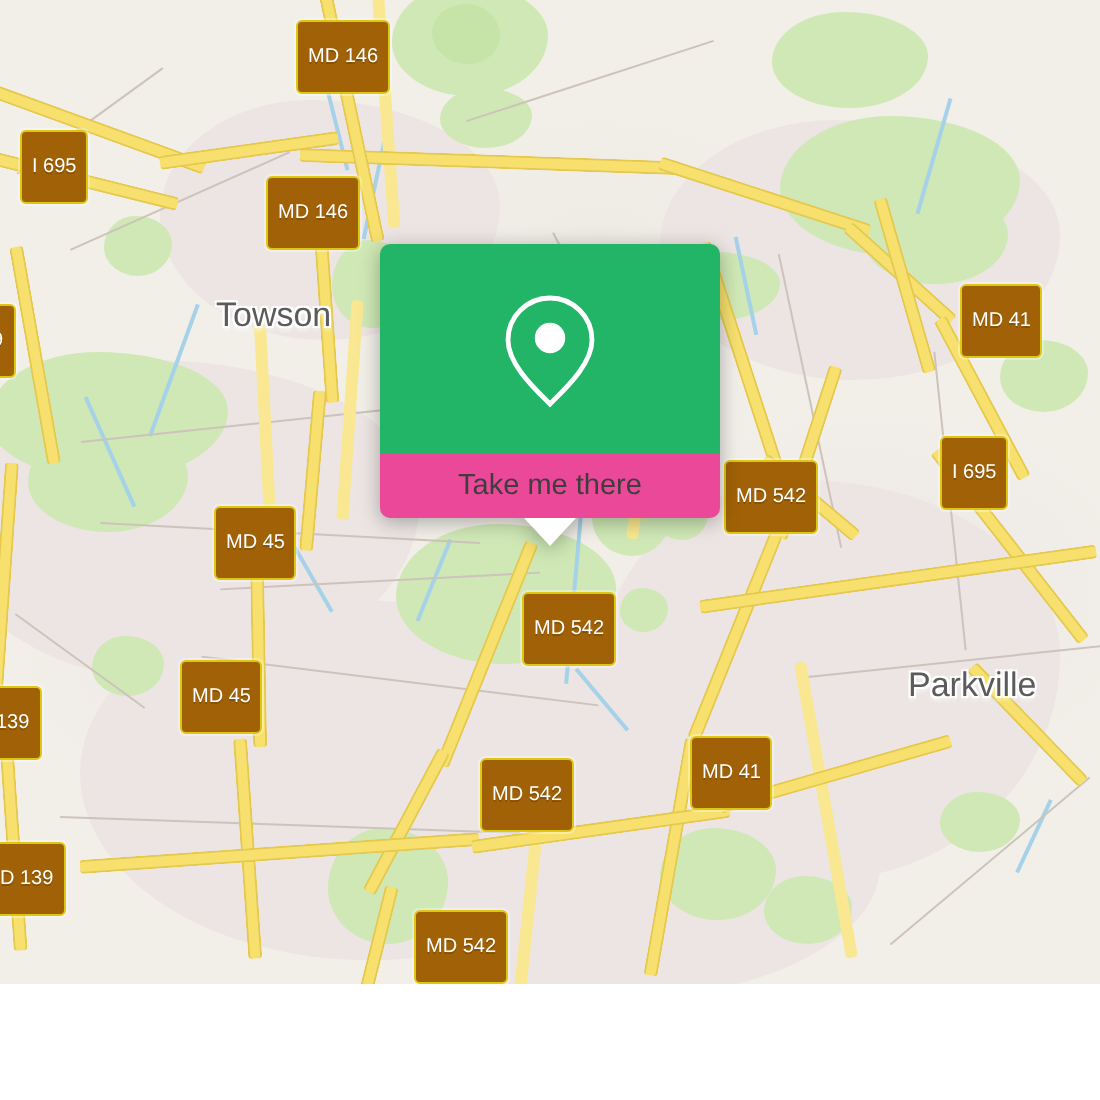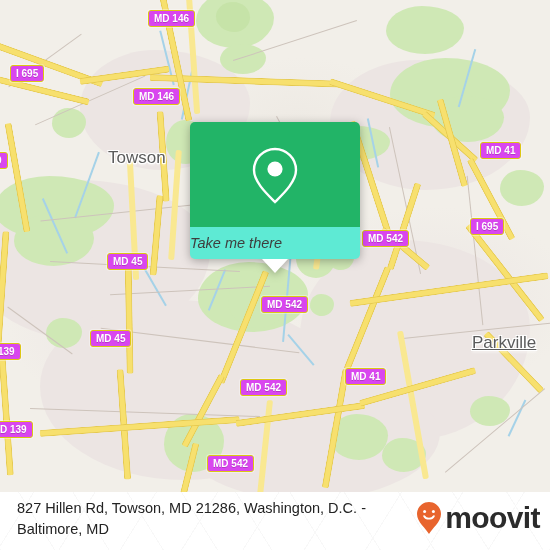--- a/index.html
+++ b/index.html
@@ -23,35 +23,35 @@
   .greend{position:absolute;background:#c6e3a8;border-radius:50% 50% 46% 54%/48% 52% 48% 52%;}
   .water{position:absolute;background:#a5d2e8;}
 
   
   .hwy{position:absolute;background:#f7e06e;border-top:1px solid #e5c94f;border-bottom:1px solid #e5c94f;box-sizing:border-box;height:7px;border-radius:2px;}
   .hwy2{position:absolute;background:#f9e891;height:5px;border-radius:2px;}
   .track{position:absolute;background:#cdc3bb;height:1px;}
 
   
   .shield{
-    position:absolute;background:#d946ef;border:1px solid #ddc712;border-radius:3px;
-    color:#ffffff;font-weight:bold;font-size:10px;line-height:13px;
-    padding:1px 5px;white-space:nowrap;
+    position:absolute;background:#a16207;border:1px solid #ddc712;border-radius:3px;
+    color:#ffffff;font-weight:normal;font-size:10px;line-height:13px;
+    padding:11px 5px;white-space:nowrap;
     text-shadow:0 1px 0 rgba(0,0,0,.18);
     box-shadow:0 0 0 1px rgba(255,255,255,.35);
   }
   .place{position:absolute;color:#5b5b5b;font-size:17px;white-space:nowrap;
     text-shadow:1px 1px 0 #fff,-1px 1px 0 #fff,1px -1px 0 #fff,-1px -1px 0 #fff,0 2px 2px rgba(255,255,255,.9);}
 
   
   .card{position:absolute;left:190px;top:122px;width:170px;z-index:40;
         filter:drop-shadow(0 2px 5px rgba(0,0,0,.30));}
   .card-green{height:105px;border-radius:5px 5px 0 0;display:flex;align-items:center;justify-content:center;}
-  .card-foot{height:32px;background:#5eead4;border-radius:0 0 5px 5px;
-    display:flex;align-items:center;font-style:italic;}
+  .card-foot{height:32px;background:#ec4899;border-radius:0 0 5px 5px;
+    display:flex;align-items:center;justify-content:center;}
   .card-foot span{color:#3e3e3e;font-size:14.5px;}
   .tail{position:absolute;left:50%;top:137px;transform:translateX(-50%);
         width:0;height:0;border-left:13px solid transparent;border-right:13px solid transparent;
         border-top:14px solid #ffffff;}
 
   
   .attrib{position:absolute;left:14px;top:472px;font-size:12.5px;color:#3a3a3a;z-index:50;
     text-shadow:0 0 2px #fff,0 0 3px #fff;}
 
   
@@ -169,21 +169,21 @@
     <div class="hwy" style="left:346px;top:366px;width:120px;transform:rotate(100deg);transform-origin:left center;"></div>
 
     <div class="hwy" style="left:40px;top:430px;width:200px;transform:rotate(-4deg);transform-origin:left center;"></div>
     <div class="hwy" style="left:236px;top:420px;width:130px;transform:rotate(-8deg);transform-origin:left center;"></div>
     <div class="hwy" style="left:360px;top:400px;width:120px;transform:rotate(-16deg);transform-origin:left center;"></div>
 
     <div class="hwy" style="left:350px;top:300px;width:200px;transform:rotate(-8deg);transform-origin:left center;"></div>
     <div class="hwy" style="left:486px;top:330px;width:80px;transform:rotate(46deg);transform-origin:left center;"></div>
 
     <div class="place" style="left:108px;top:148px;">Towson</div>
-    <div class="place" style="left:472px;top:333px;text-decoration:underline;">Parkville</div>
+    <div class="place" style="left:454px;top:333px;">Parkville</div>
 
     <div class="shield" style="left:148px;top:10px;">MD 146</div>
     <div class="shield" style="left:10px;top:65px;">I 695</div>
     <div class="shield" style="left:133px;top:88px;">MD 146</div>
     <div class="shield" style="left:480px;top:142px;">MD 41</div>
     <div class="shield" style="left:470px;top:218px;">I 695</div>
     <div class="shield" style="left:362px;top:230px;">MD 542</div>
     <div class="shield" style="left:-10px;top:152px;">9</div>
     <div class="shield" style="left:107px;top:253px;">MD 45</div>
     <div class="shield" style="left:261px;top:296px;">MD 542</div>
@@ -202,26 +202,14 @@
           <circle cx="26" cy="25" r="7.6" fill="#ffffff"></circle>
         </svg>
       </div>
       <div class="card-foot">
         <span>Take me there</span>
       </div>
     </div>
 
   </div>
 
-  <div class="footer">
-    <div class="addr">827 Hillen Rd, Towson, MD 21286, Washington, D.C. - Baltimore, MD</div>
-    <div class="logo">
-      <svg width="26" height="34" viewBox="0 0 26 34">
-        <path id="brandpin" d="M13 1 C6.4 1 1 6.4 1 13 C1 21 10 27.5 13 33 C16 27.5 25 21 25 13 C25 6.4 19.6 1 13 1 Z" fill="#e8642d"></path>
-        <circle cx="8.6" cy="10.4" r="1.5" fill="#ffffff"></circle>
-        <circle cx="17.4" cy="10.4" r="1.5" fill="#ffffff"></circle>
-        <path d="M8.2 15.2 C10 18.4 16 18.4 17.8 15.2" fill="none" stroke="#ffffff" stroke-width="1.9" stroke-linecap="round"></path>
-      </svg>
-      <span class="logo-word">moovit</span>
-    </div>
-  </div>
 
 </div>
 
 </body></html>

